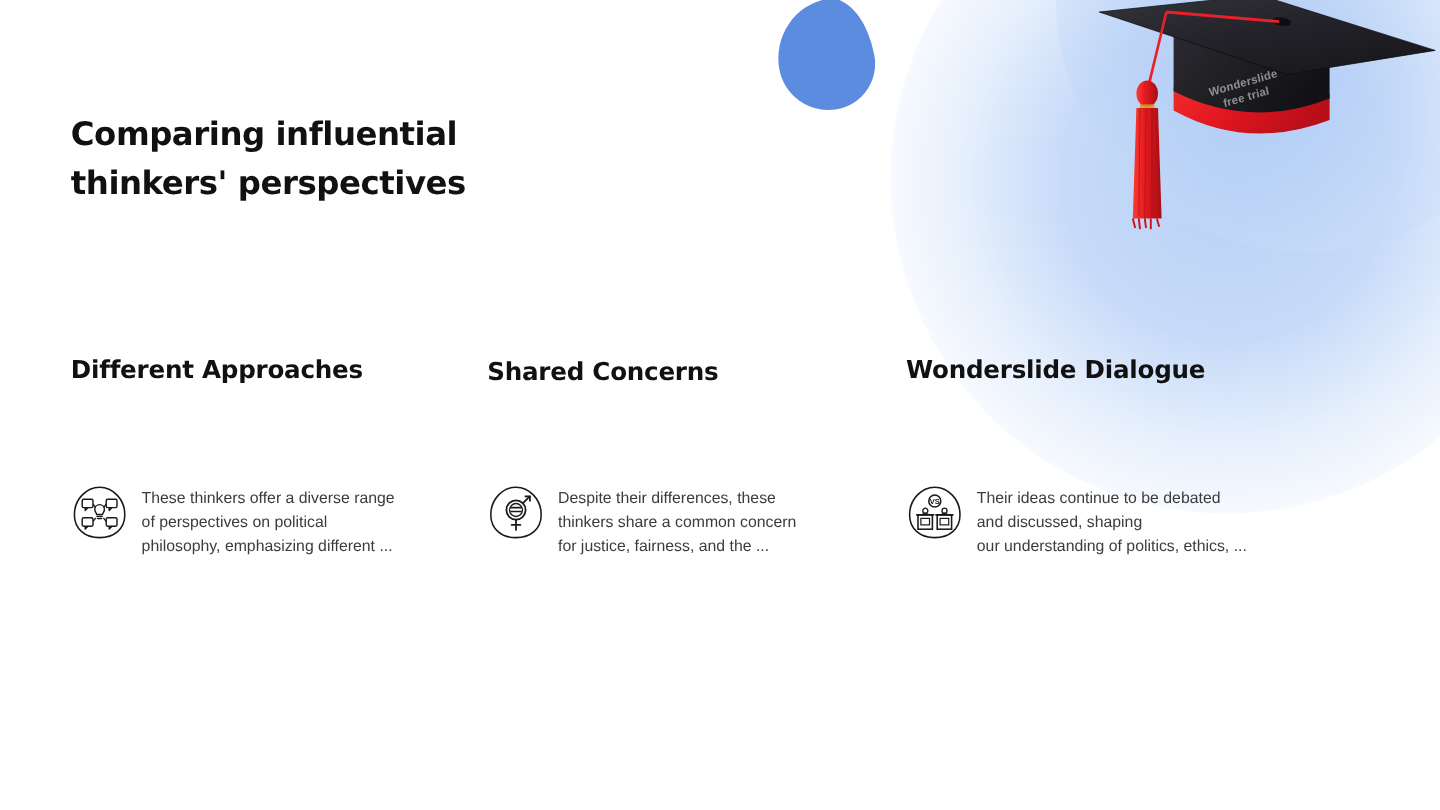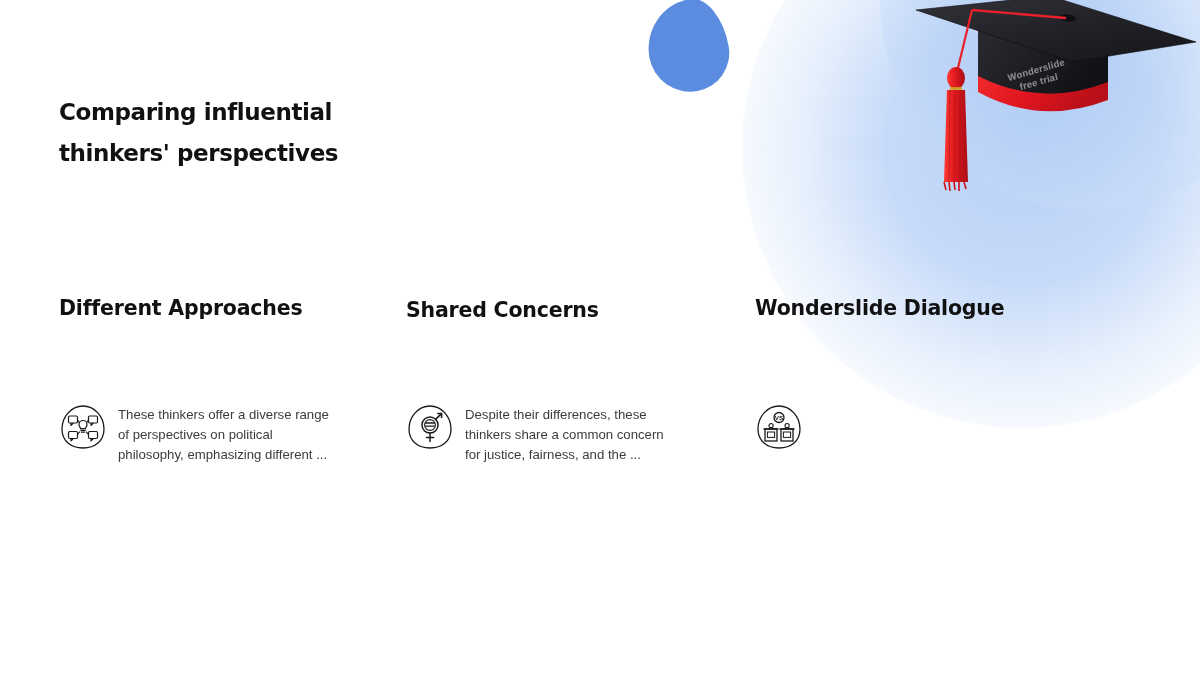--- a/index.html
+++ b/index.html
@@ -89,21 +89,21 @@
   }
 
   
   .title {
     position: absolute;
     left: 59px;
     top: 92px;
     width: 560px;
     margin: 0;
     font-family: "DejaVu Sans", sans-serif;
-    font-size: 23px;
+    font-size: 27px;
     line-height: 41px;
     font-weight: 700;
     letter-spacing: -0.4px;
     color: #111111;
     white-space: pre-line;
   }
 
   
   .columns {
     position: absolute;
@@ -294,17 +294,20 @@
             <path d="M14 22.6 a2.1 2.1 0 1 1 4.2 0 a2.1 2.1 0 1 1 -4.2 0 Z" fill="none" stroke="#1a1a1a" stroke-width="1.1"></path>
             <path d="M13 26 q3.1 -2.4 6.2 0" fill="none" stroke="#1a1a1a" stroke-width="1.1"></path>
 
             <rect x="26" y="26" width="12" height="12" fill="none" stroke="#1a1a1a" stroke-width="1.3"></rect>
             <rect x="28.4" y="29" width="7.2" height="5.4" fill="none" stroke="#1a1a1a" stroke-width="1"></rect>
             <path d="M25 26 h14" stroke="#1a1a1a" stroke-width="1.5" stroke-linecap="round"></path>
             <path d="M30 22.6 a2.1 2.1 0 1 1 4.2 0 a2.1 2.1 0 1 1 -4.2 0 Z" fill="none" stroke="#1a1a1a" stroke-width="1.1"></path>
             <path d="M29 26 q3.1 -2.4 6.2 0" fill="none" stroke="#1a1a1a" stroke-width="1.1"></path>
           </svg>
         </span>
+        <div class="col-text">Their ideas continue to be debated
+and discussed, shaping
+our understanding of politics, ethics, ...</div>
       </div>
     </div>
 
   </div>
 </div>
 
 </body></html>

